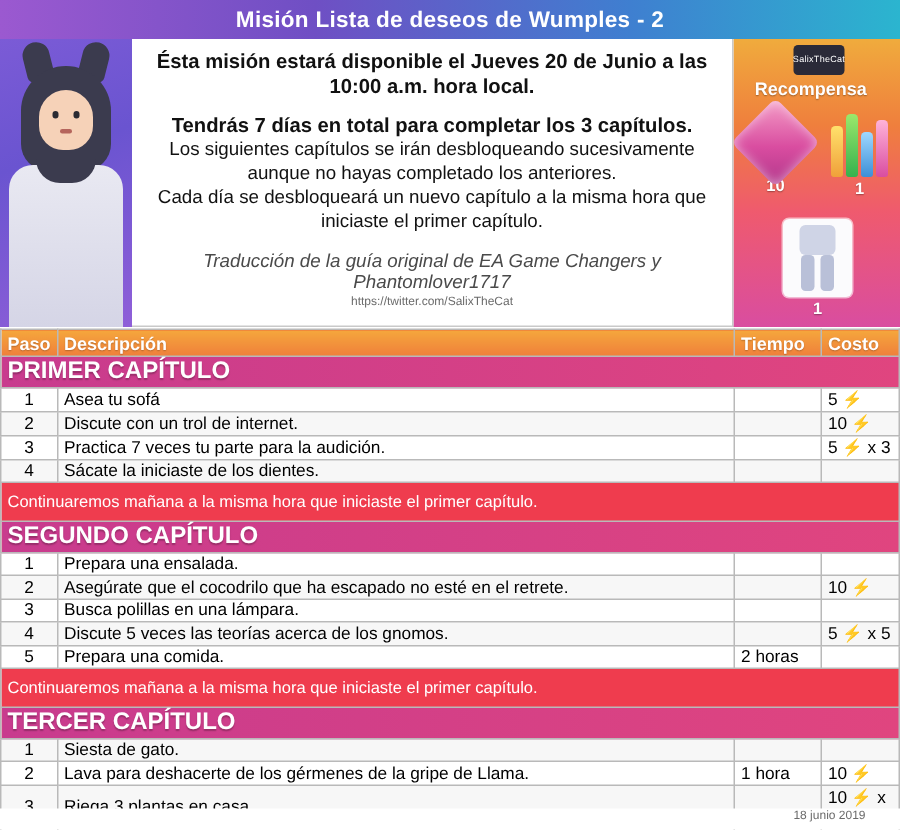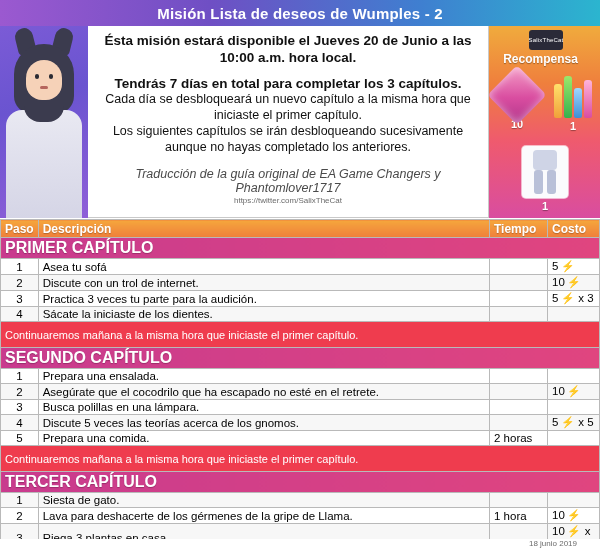--- a/index.html
+++ b/index.html
@@ -169,22 +169,22 @@
         <div class="av-eye r"></div>
         <div class="av-mouth"></div>
       </div>
       <div class="av-body"></div>
       <div class="av-collar"></div>
     </div>
 
     <div class="headtext">
       <div class="h-bold">Ésta misión estará disponible el Jueves 20 de Junio a las 10:00 a.m. hora local.</div>
       <div class="h-bold2">Tendrás 7 días en total para completar los 3 capítulos.</div>
+      <div class="h-line">Los siguientes capítulos se irán desbloqueando sucesivamente aunque no hayas completado los anteriores.</div>
       <div class="h-line">Cada día se desbloqueará un nuevo capítulo a la misma hora que iniciaste el primer capítulo.</div>
-      <div class="h-line">Los siguientes capítulos se irán desbloqueando sucesivamente aunque no hayas completado los anteriores.</div>
       <div class="h-credit">Traducción de la guía original de EA Game Changers y Phantomlover1717</div>
       <div class="h-url">https://twitter.com/SalixTheCat</div>
       <div class="simsmobile">
         <span class="sm-plumb"></span>
         <span>SIMS</span>
         <span class="sm-mobile">MOBILE</span>
       </div>
     </div>
 
     <div class="reward">
@@ -237,21 +237,21 @@
             <td class="costo"><span>5</span><span class="bolt"> ⚡</span></td>
           </tr>
           <tr class="row zebra-b">
             <td class="paso">2</td>
             <td>Discute con un trol de internet.</td>
             <td class="tiempo"></td>
             <td class="costo"><span>10</span><span class="bolt"> ⚡</span></td>
           </tr>
           <tr class="row zebra-a">
             <td class="paso">3</td>
-            <td>Practica 3 veces tu parte para la audición.</td>
+            <td>Practica 7 veces tu parte para la audición.</td>
             <td class="tiempo"></td>
             <td class="costo"><span>5</span><span class="bolt"> ⚡</span><span> x 3</span></td>
           </tr>
           <tr class="row zebra-b">
             <td class="paso">4</td>
             <td>Sácate la iniciaste de los dientes.</td>
             <td class="tiempo"></td>
             <td class="costo"></td>
           </tr>
           <tr>

